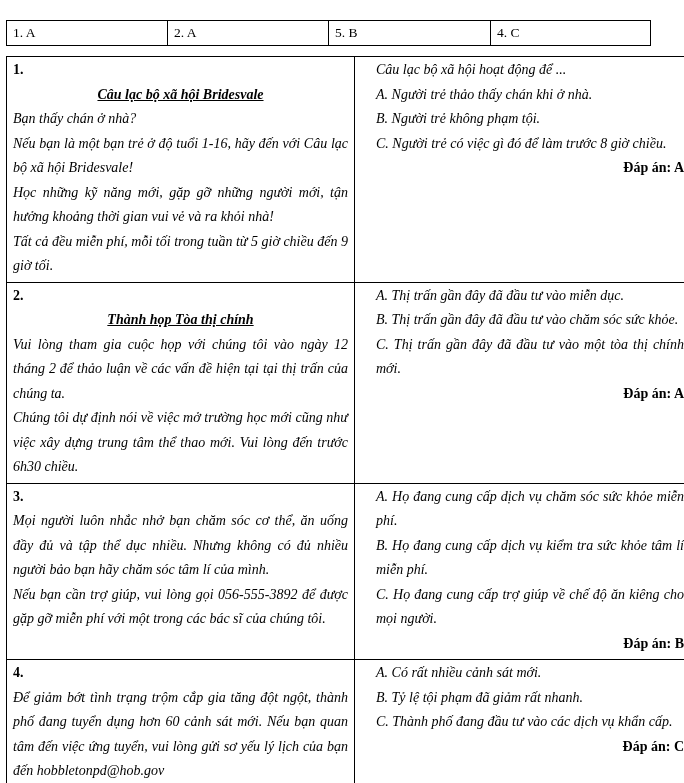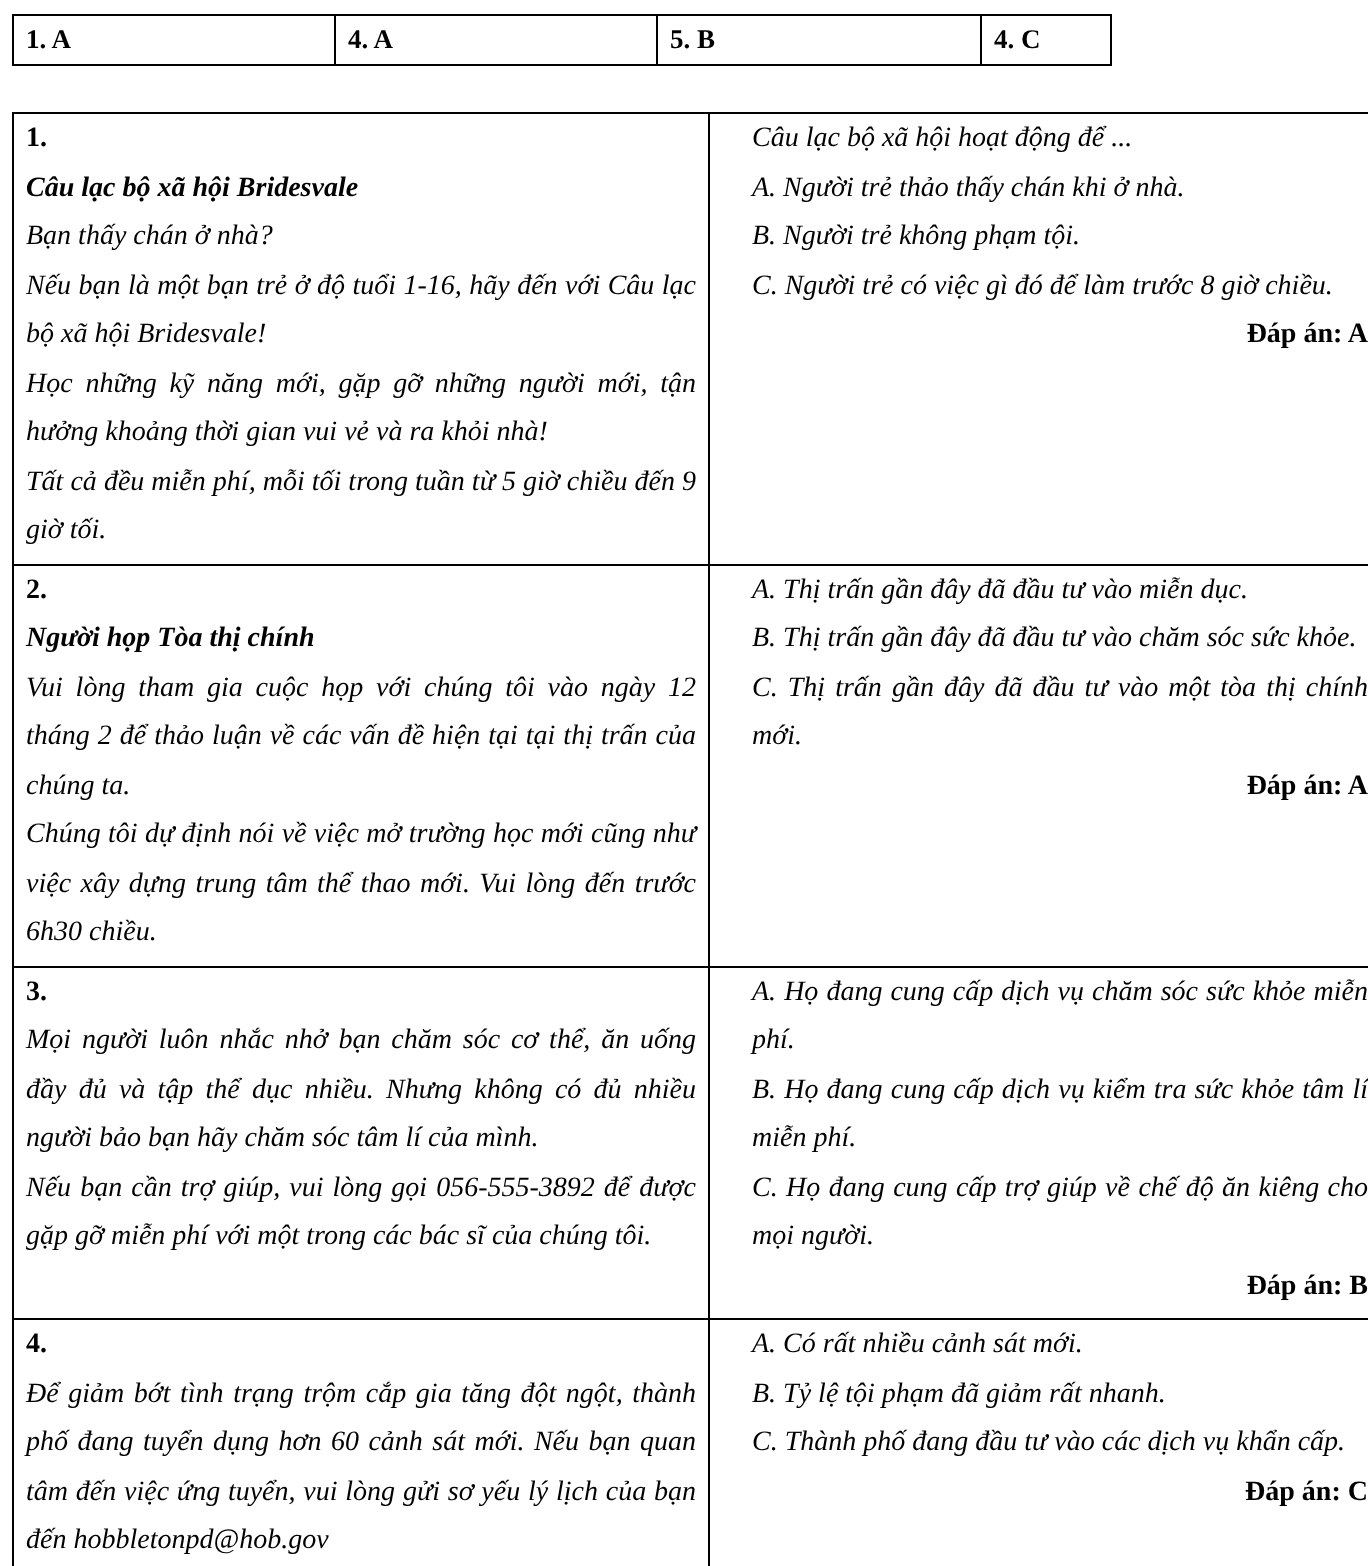--- a/index.html
+++ b/index.html
@@ -5,43 +5,43 @@
     html, body { margin: 0; padding: 0; background: #ffffff; }
     body {
       width: 684px; height: 783px; position: relative; overflow: hidden;
       font-family: "Liberation Serif", "DejaVu Serif", serif;
       color: #000;
       font-size: 14px;
     }
     table { border-collapse: collapse; position: absolute; table-layout: fixed; }
     td { border: 1px solid #000; vertical-align: top; padding: 0; }
 
-    #answer-key { left: 6px; top: 7px; width: 550px; height: 26px; font-weight: bold; }
+    #answer-key { left: 6px; top: 20px; width: 645px; height: 26px; }
     #answer-key td { padding: 3px 6px 0 6px; font-size: 13.5px; line-height: 18px; }
 
     #questions { left: 6px; top: 56px; width: 670px; }
     #questions td { padding: 1px 6px 3px 6px; line-height: 24.5px; font-size: 14px; }
     #questions td.q-left { width: 335px; }
     #questions td.q-right { width: 308px; padding-left: 21px; padding-right: 6px; margin-left: 35px; }
 
     .num { font-weight: bold; display: block; }
-    .title { font-weight: bold; font-style: italic; display: block; }
+    .title { font-weight: bold; font-style: italic; text-align: center; display: block; text-decoration: underline; }
     .para { font-style: italic; text-align: justify; display: block; }
     .opt { font-style: italic; display: block; text-align: justify; }
     .ans { font-weight: bold; display: block; text-align: right; }
     .prompt { font-style: italic; display: block; }
   </style>
 </head>
 <body>
 
 <table id="answer-key">
   <tbody>
       <tr>
     <td style="width:148px">1. A</td>
-    <td style="width:148px">4. A</td>
+    <td style="width:148px">2. A</td>
     <td style="width:149px">5. B</td>
     <td>4. C</td>
   </tr>
 </tbody>
   </table>
 
 <table id="questions">
 
   <tbody>
       <tr style="height:223px">
@@ -58,21 +58,21 @@
       <span class="opt">A. Người trẻ thảo thấy chán khi ở nhà.</span>
       <span class="opt">B. Người trẻ không phạm tội.</span>
       <span class="opt">C. Người trẻ có việc gì đó để làm trước 8 giờ chiều.</span>
       <span class="ans">Đáp án: A</span>
     </td>
   </tr>
 
   <tr style="height:197px">
     <td class="q-left">
       <span class="num">2.</span>
-      <span class="title">Người họp Tòa thị chính</span>
+      <span class="title">Thành họp Tòa thị chính</span>
       <span class="para">Vui lòng tham gia cuộc họp với chúng tôi vào ngày 12 tháng 2 để thảo luận về các vấn đề hiện tại tại thị trấn của chúng ta.</span>
       <span class="para">Chúng tôi dự định nói về việc mở trường học mới cũng như việc xây dựng trung tâm thể thao mới. Vui lòng đến trước 6h30 chiều.</span>
     </td>
     <td class="q-right">
       <span class="opt">A. Thị trấn gần đây đã đầu tư vào miễn dục.</span>
       <span class="opt">B. Thị trấn gần đây đã đầu tư vào chăm sóc sức khỏe.</span>
       <span class="opt">C. Thị trấn gần đây đã đầu tư vào một tòa thị chính mới.</span>
       <span class="ans">Đáp án: A</span>
     </td>
   </tr>

